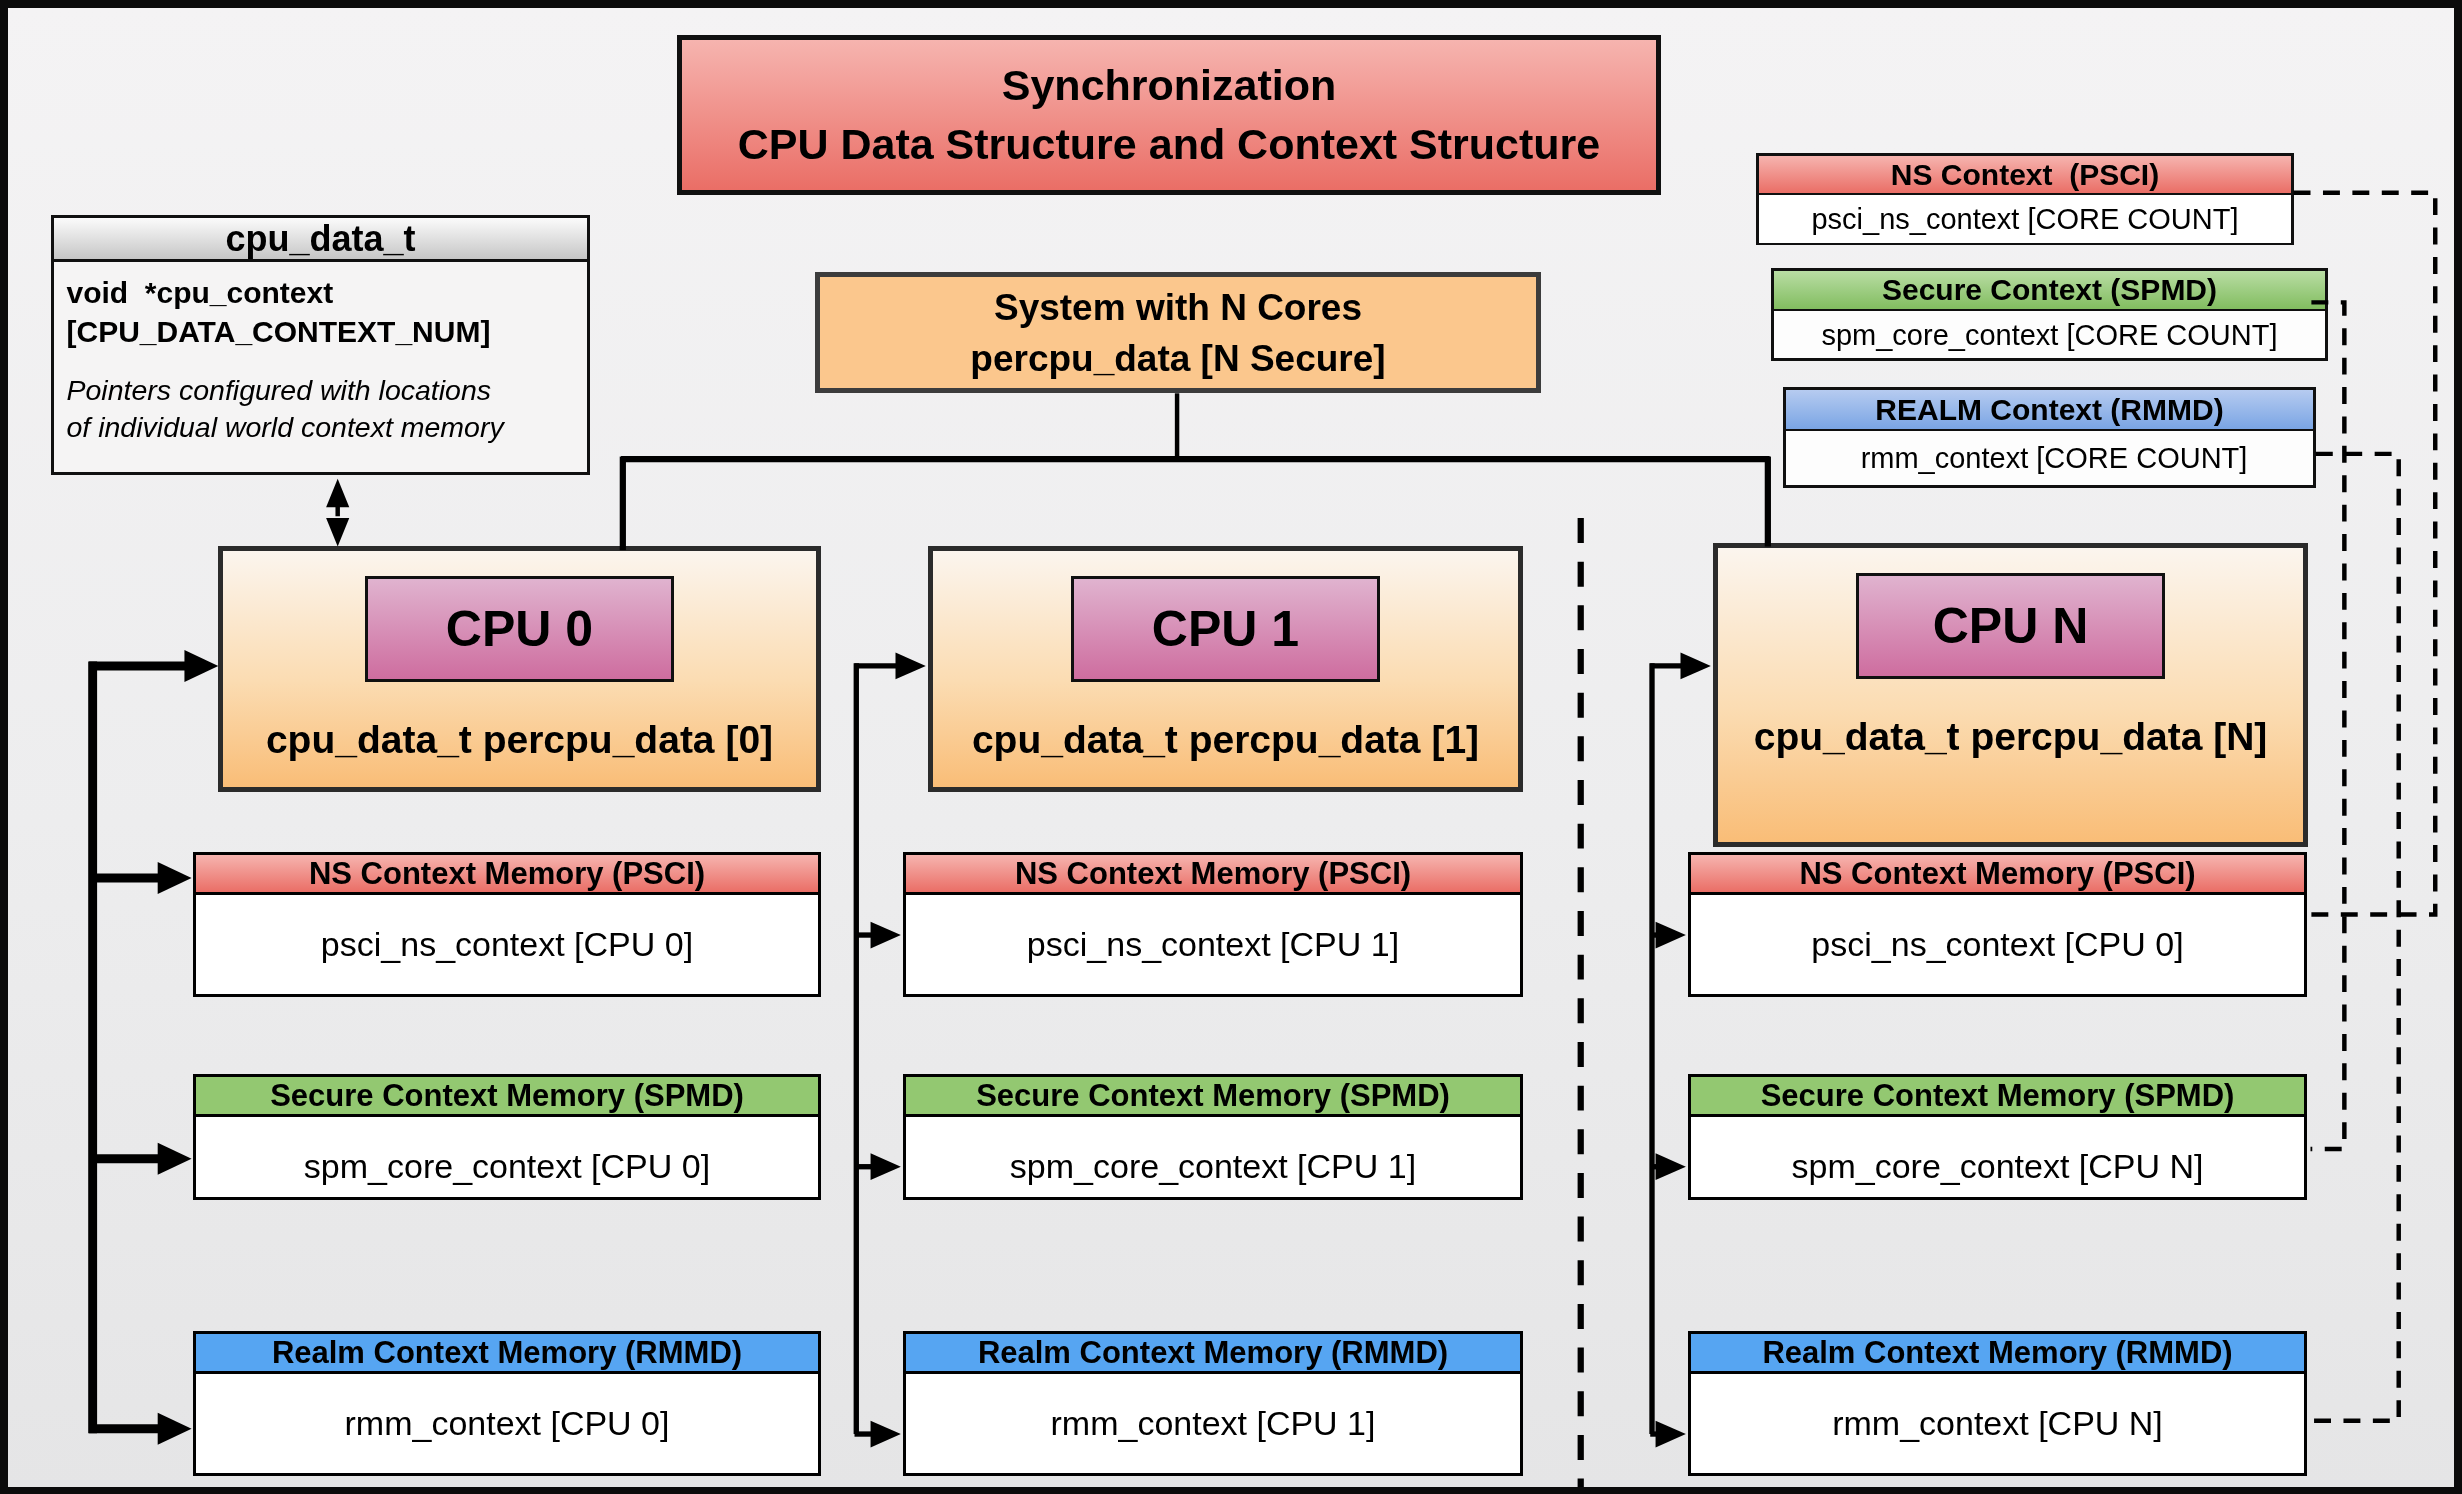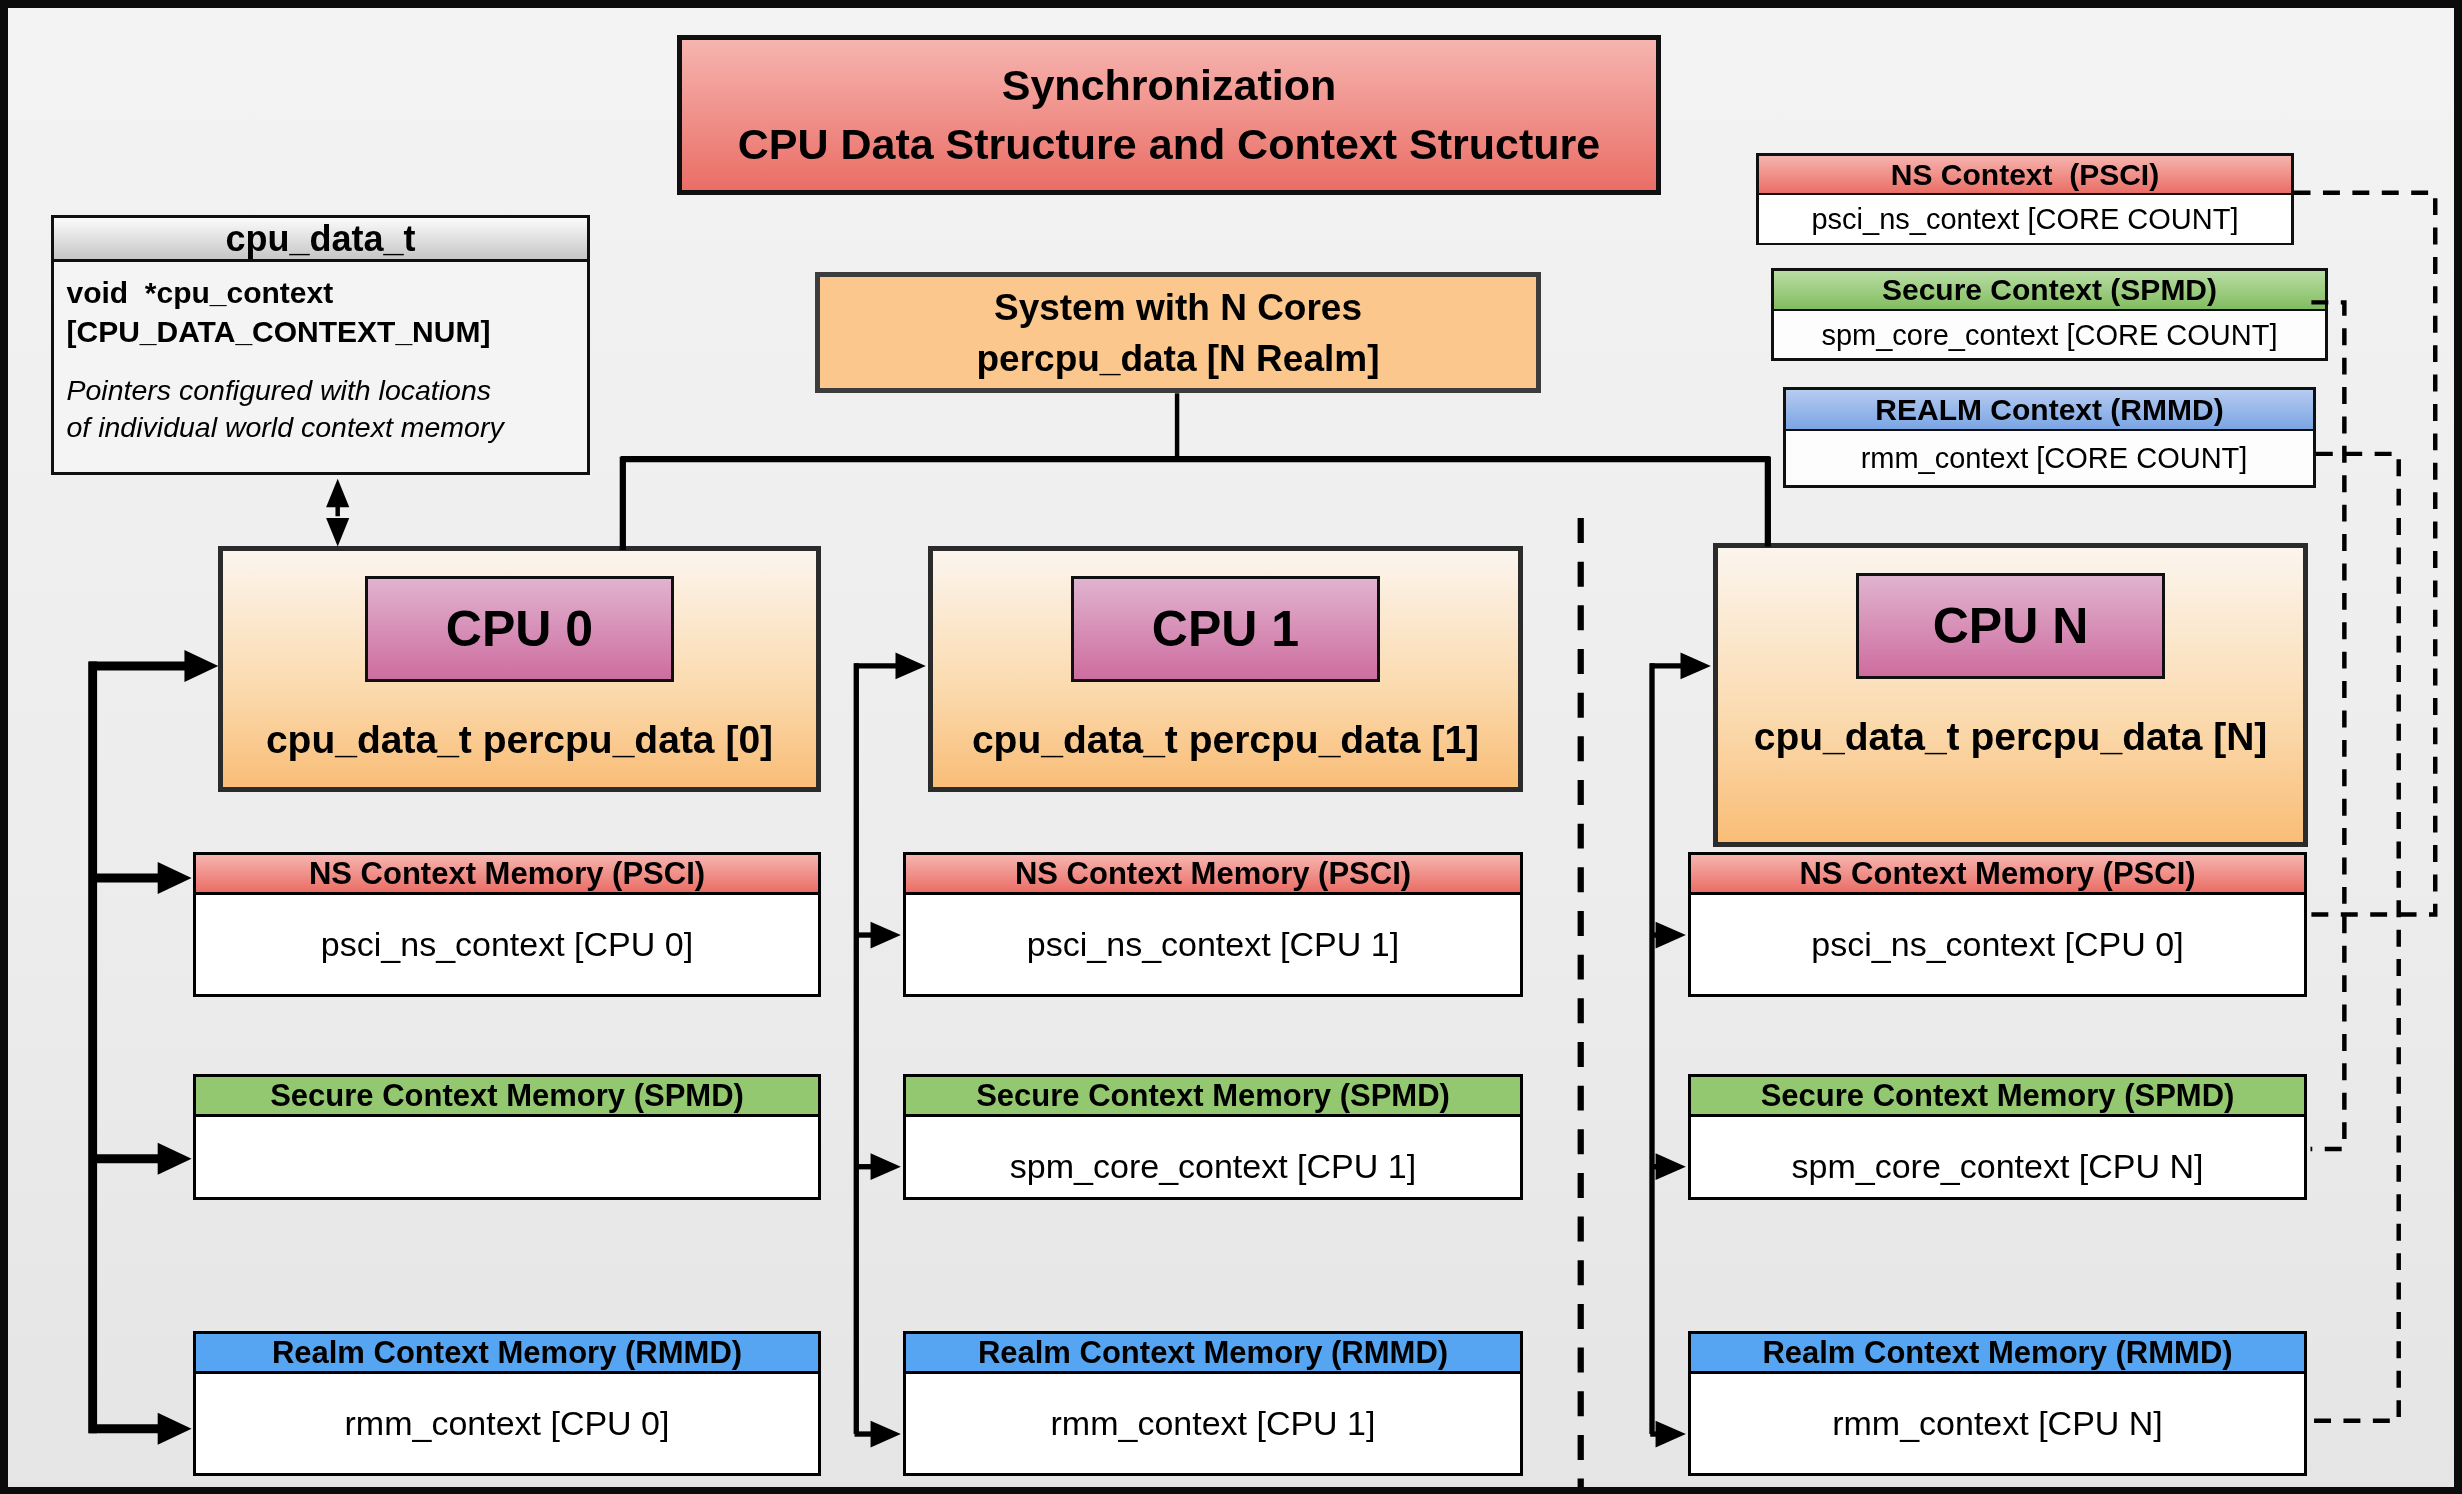--- a/index.html
+++ b/index.html
@@ -189,21 +189,21 @@
   <div class="abs struct-box">
     <div class="struct-head">cpu_data_t</div>
     <div class="struct-fields pw">void  *cpu_context
 [CPU_DATA_CONTEXT_NUM]</div>
     <div class="struct-note pw">Pointers configured with locations
 of individual world context memory</div>
   </div>
 
   <div class="abs system-box">
     <div>System with N Cores</div>
-    <div>percpu_data [N Realm]</div>
+    <div>percpu_data [N Secure]</div>
   </div>
 
   <div class="abs legend legend-ns">
     <div class="hd pw">NS Context  (PSCI)</div>
     <div class="bd">psci_ns_context [CORE COUNT]</div>
   </div>
   <div class="abs legend legend-secure">
     <div class="hd">Secure Context (SPMD)</div>
     <div class="bd">spm_core_context [CORE COUNT]</div>
   </div>
@@ -215,20 +215,21 @@
   <div class="abs cpu-big cpu-big-0">
     <div class="cpu-pill">CPU 0</div>
     <div class="cpu-data-label">cpu_data_t percpu_data [0]</div>
   </div>
   <div class="abs ctx c0 row-ns">
     <div class="hd hd-ns">NS Context Memory (PSCI)</div>
     <div class="bd">psci_ns_context [CPU 0]</div>
   </div>
   <div class="abs ctx c0 row-secure">
     <div class="hd hd-secure">Secure Context Memory (SPMD)</div>
+    <div class="bd">spm_core_context [CPU 0]</div>
   </div>
   <div class="abs ctx c0 row-realm">
     <div class="hd hd-realm">Realm Context Memory (RMMD)</div>
     <div class="bd">rmm_context [CPU 0]</div>
   </div>
 
   <div class="abs cpu-big cpu-big-1">
     <div class="cpu-pill">CPU 1</div>
     <div class="cpu-data-label">cpu_data_t percpu_data [1]</div>
   </div>

